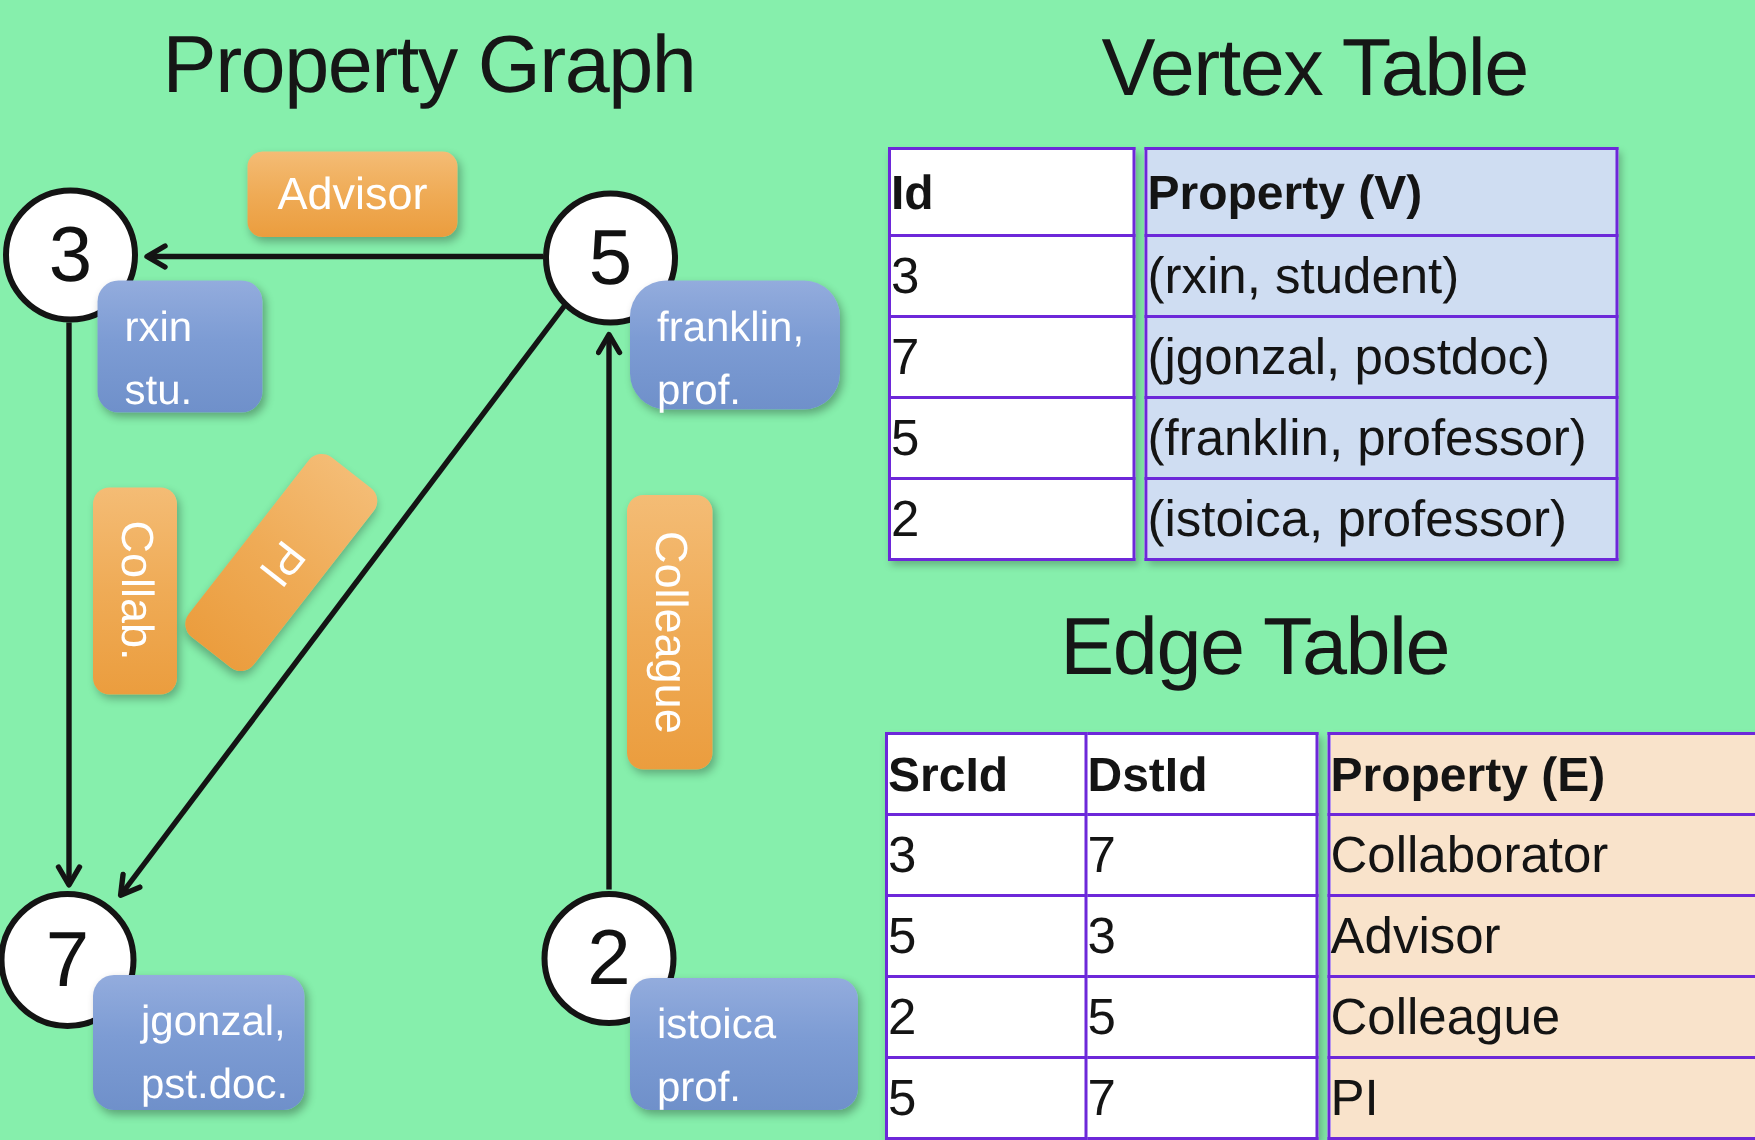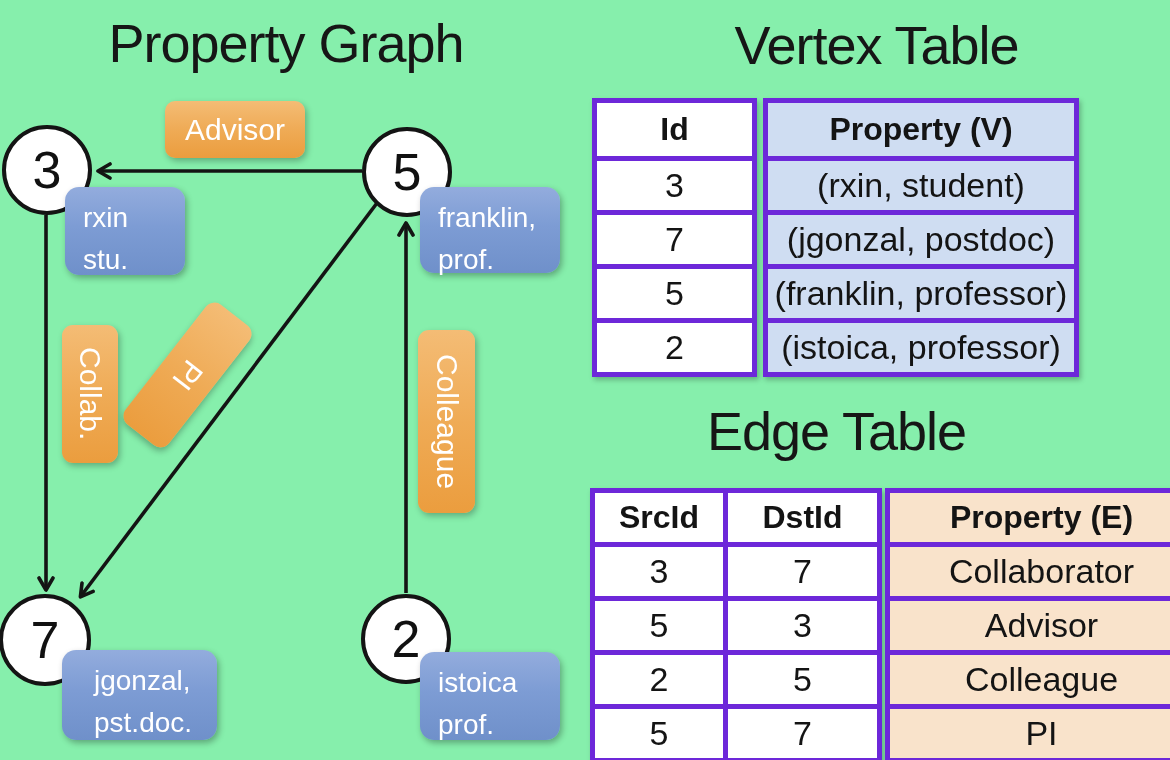--- a/index.html
+++ b/index.html
@@ -32,21 +32,21 @@
     font-size:30px; box-sizing:border-box;
   }
   .vtext { writing-mode:vertical-rl; text-orientation:mixed; }
   .rot { transform:rotate(38deg); transform-origin:center center; }
   
   table.t {
     position:absolute; border-collapse:collapse; table-layout:fixed;
     box-shadow:2px 3px 5px rgba(0,0,0,0.25); background:#fff;
   }
   table.t td {
-    border:5px solid #6d28d9; text-align:center; vertical-align:middle;
+    border:2px solid #6d28d9; text-align:left; vertical-align:middle;
     font-size:34px; color:#141414; padding:0; overflow:hidden; white-space:nowrap;
   }
   table.t td.hdr { font-weight:bold; font-size:32px; }
   .fill-blue td { background:#cfddf2; }
   .fill-orange td { background:#f9e3cb; }
   tr.hrow-v { height:58px; }
   tr.drow-v { height:54px; }
   tr.hrow-e { height:54px; }
   tr.drow-e { height:54px; }
 </style>
@@ -67,33 +67,33 @@
     <line x1="46" y1="215" x2="46" y2="589" stroke="#141414" stroke-width="3.6" marker-end="url(#arrow)"></line>
     <line x1="377" y1="203" x2="81" y2="596" stroke="#141414" stroke-width="3.6" marker-end="url(#arrow)"></line>
     <line x1="406" y1="593" x2="406" y2="224" stroke="#141414" stroke-width="3.6" marker-end="url(#arrow)"></line>
   </svg>
 
   <div class="node" style="left:2px;   top:125px; width:90px; height:90px;">3</div>
   <div class="node" style="left:362px; top:127px; width:90px; height:90px;">5</div>
   <div class="node" style="left:-1px;  top:594px; width:92px; height:92px;">7</div>
   <div class="node" style="left:361px; top:594px; width:90px; height:90px;">2</div>
 
-  <div class="vprop" style="left:65px; top:187px; width:120px; height:88px;">
+  <div class="vprop" style="left:65px; top:187px; width:110px; height:88px;">
     <div>rxin</div>
     <div>stu.</div>
   </div>
-  <div class="vprop" style="left:420px; top:187px; width:140px; height:86px;">
+  <div class="vprop" style="left:420px; top:187px; width:140px; height:86px;border-radius:24px;">
     <div>franklin,</div>
     <div>prof.</div>
   </div>
-  <div class="vprop" style="left:62px; top:650px; width:155px; height:90px;padding-left:32px;">
+  <div class="vprop" style="left:62px; top:650px; width:141px; height:90px;padding-left:32px;">
     <div>jgonzal,</div>
     <div>pst.doc.</div>
   </div>
-  <div class="vprop" style="left:420px; top:652px; width:140px; height:88px;">
+  <div class="vprop" style="left:420px; top:652px; width:152px; height:88px;">
     <div>istoica</div>
     <div>prof.</div>
   </div>
 
   <div class="elabel" style="left:165px; top:101px; width:140px; height:57px; border-radius:10px;">Advisor</div>
   <div class="elabel" style="left:62px; top:325px; width:56px; height:138px;">
     <span class="vtext">Collab.</span>
   </div>
   <div class="elabel rot" style="left:160px; top:299px; width:55px; height:152px;">
     <span class="vtext">PI</span>

